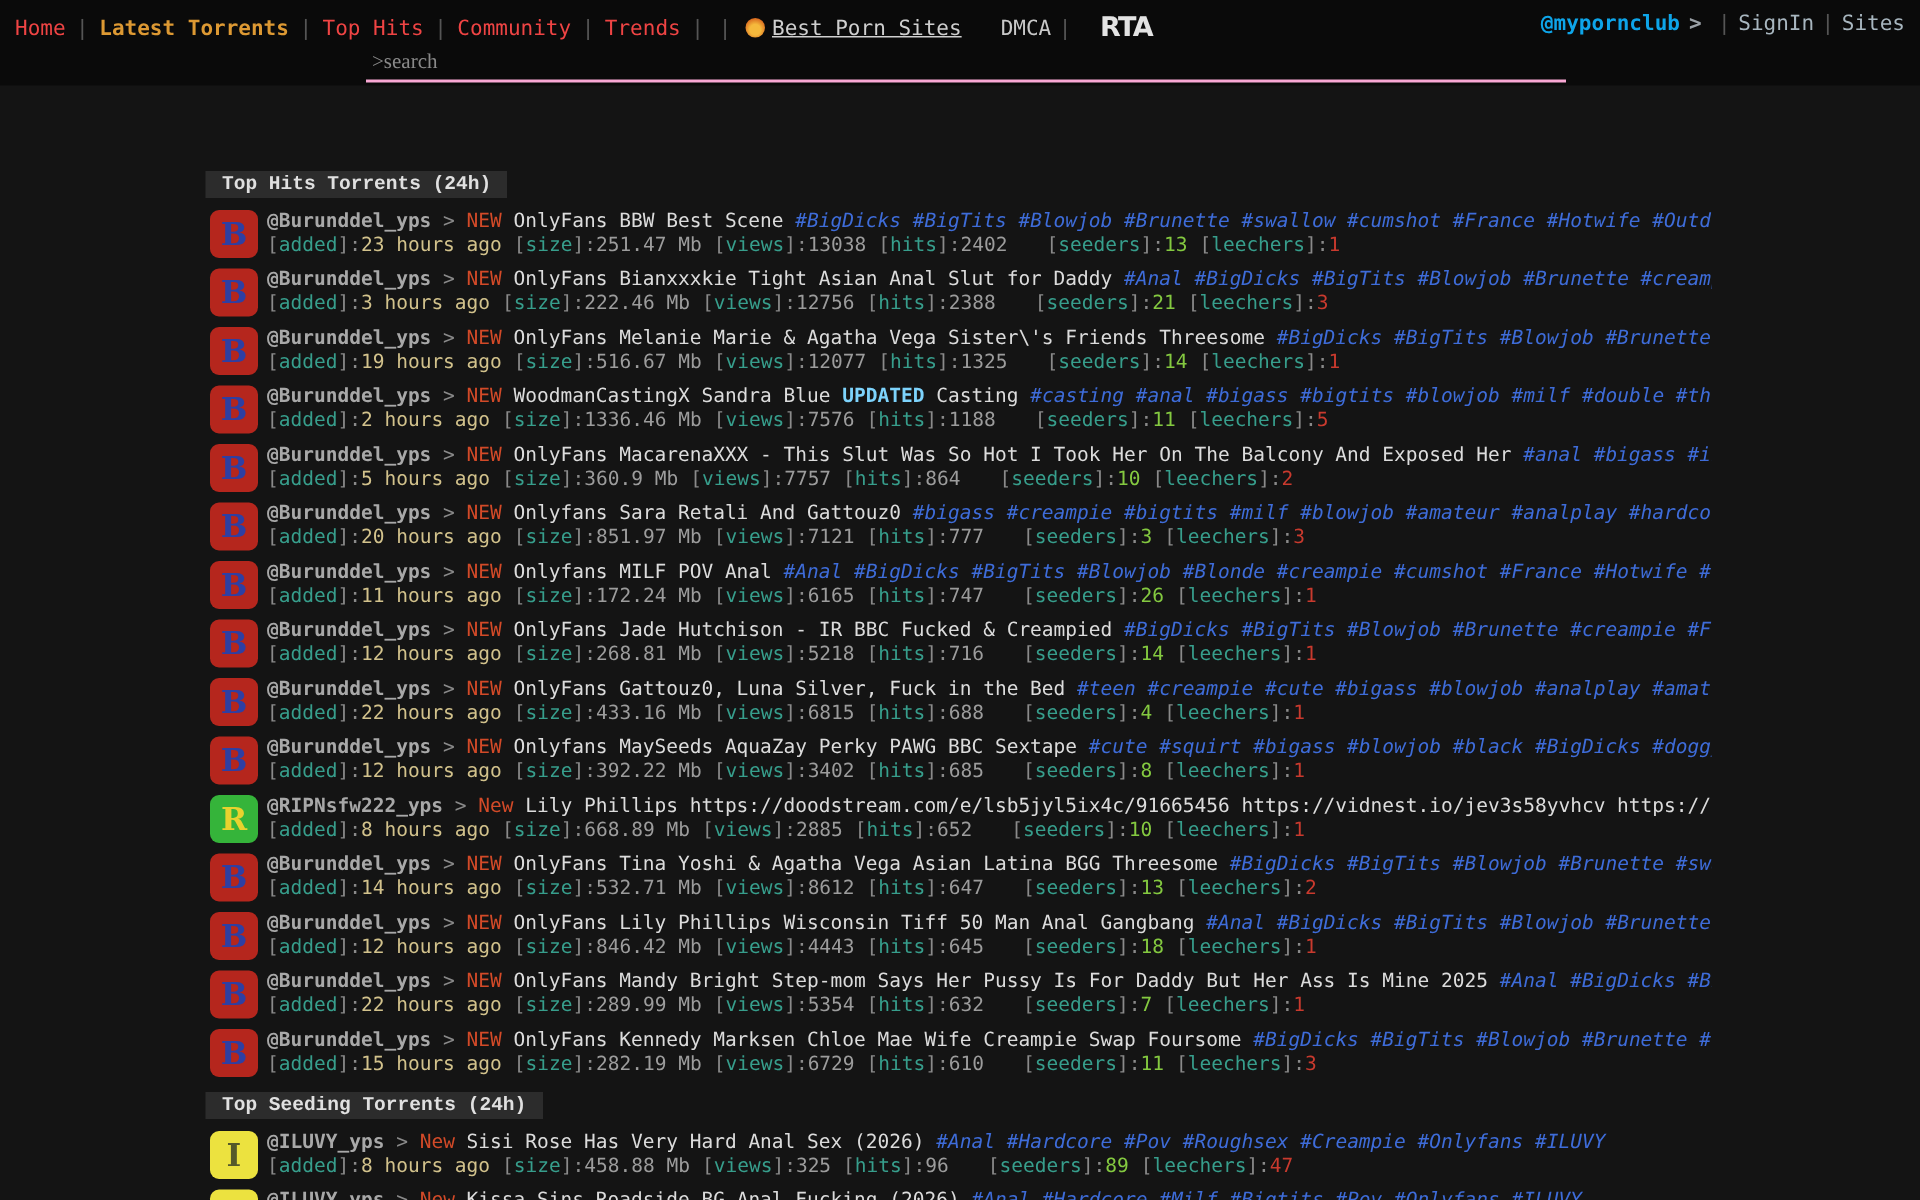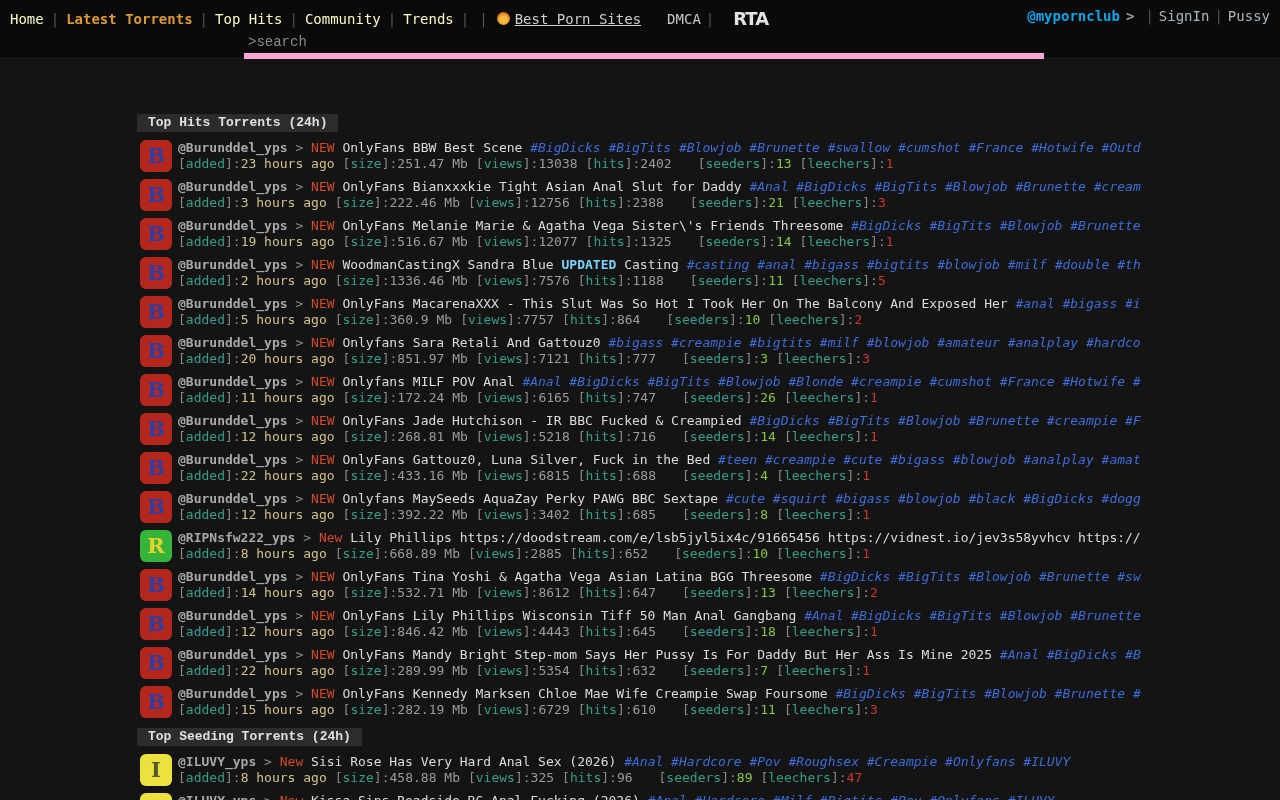--- a/index.html
+++ b/index.html
@@ -1,36 +1,36 @@
 <!DOCTYPE html>
 <html><head>
 <meta charset="utf-8">
 <style>
   * { margin:0; padding:0; box-sizing:border-box; }
   html,body { width:1280px; height:800px; overflow:hidden; background:#141414;
     font-family:"DejaVu Sans Mono", monospace; }
   
   .topbar { background:#0a0a0a; padding:8px 0 0 8px; height:57px; position:relative; }
   .navline { display:flex; align-items:center; font-size:14px; color:#c9c9c9; }
-  .nav-item { color:#fef9c3; cursor:pointer; padding:0 2px; white-space:pre; }
+  .nav-item { color:#ef4444; cursor:pointer; padding:0 2px; white-space:pre; }
   .nav-item.active { color:#dd9933; font-weight:bold; }
   .sep { color:#555; margin:0 5px; }
   .promo { display:flex; align-items:center; gap:5px; margin-left:4px; cursor:pointer;justify-content:space-between; }
   .flame { width:13px; height:13px; border-radius:50% 50% 50% 50%; background:radial-gradient(circle at 50% 60%, #f5b93c 0 35%, #d8681e 75%); display:inline-block; }
   .promo-label { color:#cfcfcf; text-decoration:underline; }
   .dmca { margin-left:26px; color:#c9c9c9; cursor:pointer; }
   .rta { margin-left:14px; color:#e3e3e3; font-family:"DejaVu Sans", sans-serif;
     font-weight:900; font-size:18px; letter-spacing:-1px; }
   .account-area { position:absolute; top:8px; right:10px; display:flex; align-items:center; font-size:14px; }
   .account { color:#0ea5e9; font-weight:bold; white-space:pre; }
   .chev { color:#9aa0a6; margin:0 6px; font-weight:bold; }
   .auth { color:#a8b6bf; cursor:pointer; }
   .search-row { text-align:center; }
   .search-input { width:800px; background:transparent; border:none;
-    border-bottom:6px solid #f9a8d4; color:#bdbdbd; font-family:Liberation Mono, monospace;
+    border-bottom:2px solid #f9a8d4; color:#bdbdbd; font-family:Liberation Serif, serif;
     font-size:14px; padding:2px 4px 3px 4px; outline:none; margin-top:3px; }
   .search-input::placeholder { color:#8a8a8a; }
   
   main { padding:54px 0 0 137px; }
   .sec-header { display:inline-block; background:#2c2c2c; color:#e0e0e0;
     font-size:13px; font-weight:bold; padding:1px 11px 2px 11px; margin-bottom:8px;font-family:Liberation Mono, monospace; }
   .rows { margin-left:3px; }
   .row { display:flex; gap:6px; margin-bottom:7px; height:32px; }
   .avatar { width:32px; height:32px; border-radius:6px; flex:0 0 32px;
     font-family:"DejaVu Serif", serif; font-weight:bold; font-size:21px;
@@ -77,21 +77,21 @@
     <span class="dmca">DMCA</span>
     <span class="sep">|</span>
     <span class="rta">RTA</span>
   </div>
   <div class="account-area">
     <span class="account">@mypornclub</span>
     <span class="chev">&gt;</span>
     <span class="sep">|</span>
     <span class="auth">SignIn</span>
     <span class="sep">|</span>
-    <span class="auth">Pussy</span>
+    <span class="auth">Sites</span>
   </div>
   <div class="search-row">
     <input class="search-input" placeholder="&gt;search" style="">
   </div>
 </header>
 
 <main>
   <section>
     <div class="sec-header">Top Hits Torrents (24h)</div>
     <div class="rows">

